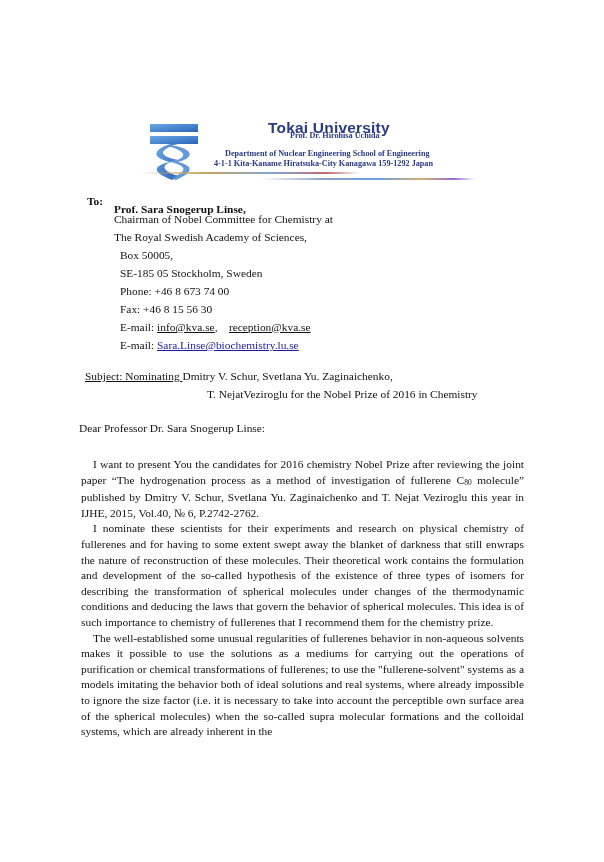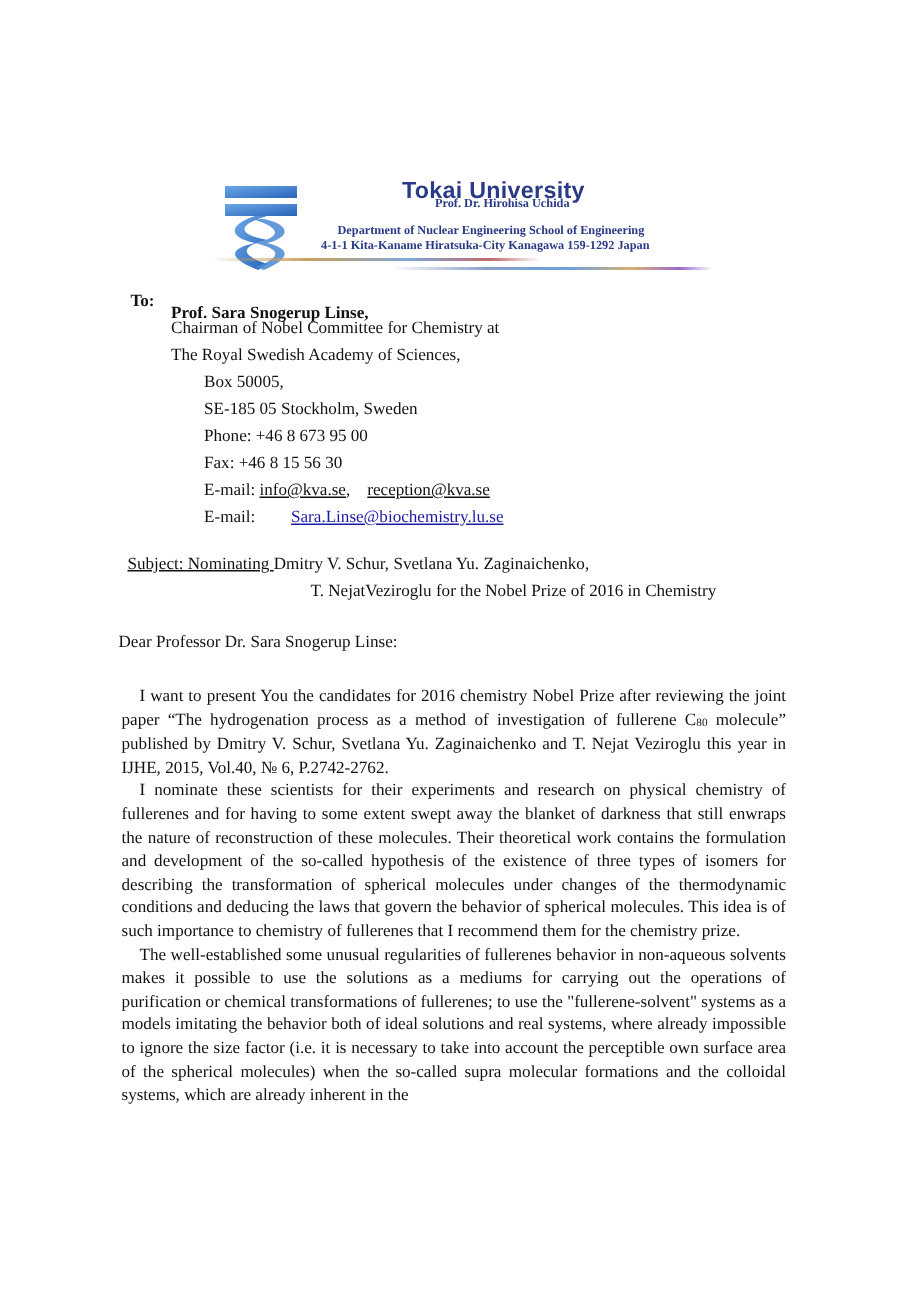--- a/index.html
+++ b/index.html
@@ -15,22 +15,22 @@
   .lh-l3 { left:74px; top:47px; }
   .rule1 { position:absolute; left:0; top:60px; width:220px; height:2px;
            background:linear-gradient(90deg, rgba(255,255,255,0), #c8a060 30%, #7fa7d8 60%, #c26a6a 85%, rgba(255,255,255,0)); }
   .rule2 { position:absolute; left:120px; top:66px; width:215px; height:2px;
            background:linear-gradient(90deg, rgba(255,255,255,0), #8aa0c8 30%, #6aa0e0 55%, #d8b070 75%, #9a6ad0 90%, rgba(255,255,255,0)); }
 
   .text { position:absolute; font-size:11.4px; white-space:nowrap; line-height:15px; }
   .to-label { left:87px; top:194px; font-weight:bold; }
   .to-name { left:114px; top:182px; font-weight:bold;margin-top:20px; }
   .addr { left:114px; }
-  .addr2 { left:136px;text-align:center; }
-  a, .link { color:#1a1aa6; text-decoration:underline;margin-left:21px; }
+  .addr2 { left:120px;text-align:center; }
+  a, .link { color:#1a1aa6; text-decoration:underline; }
   .u-black { color:#111; text-decoration:underline;margin-top:23px; }
 
   .subject { left:85px; top:369px; }
   .subject-2 { left:207px; top:387px; }
   .salutation { left:79px; top:421px; }
 
   .body { position:absolute; left:81px; width:443px; font-size:11.4px; line-height:15.6px;
           text-align:justify; }
   .body p { margin:0; text-indent:12px; }
   sub { font-size:7.5px; vertical-align:-1px; }
@@ -58,21 +58,21 @@
   <div class="rule1"></div>
   <div class="rule2"></div>
 </div>
 
 <div class="text to-label">To:</div>
 <div class="text to-name">Prof. Sara Snogerup Linse,</div>
 <div class="text addr" style="top:212px">Chairman of Nobel Committee for Chemistry at</div>
 <div class="text addr" style="top:230px">The Royal Swedish Academy of Sciences,</div>
 <div class="text addr2" style="top:248px">Box 50005,</div>
 <div class="text addr2" style="top:266px">SE-185 05 Stockholm, Sweden</div>
-<div class="text addr2" style="top:284px">Phone: +46 8 673 95 00</div>
+<div class="text addr2" style="top:284px">Phone: +46 8 673 74 00</div>
 <div class="text addr2" style="top:302px">Fax: +46 8 15 56 30</div>
 <div class="text addr2" style="top:320px">
   <span>E-mail: </span><span class="u-black">info@kva.se</span><span style="white-space:pre">,    </span><span class="u-black">reception@kva.se</span>
 </div>
 <div class="text addr2" style="top:338px">
   <span>E-mail: </span><span class="link">Sara.Linse@biochemistry.lu.se</span>
 </div>
 
 <div class="text subject">
   <span style="text-decoration:underline">Subject: Nominating </span><span>Dmitry V. Schur, Svetlana Yu. Zaginaichenko,</span>

